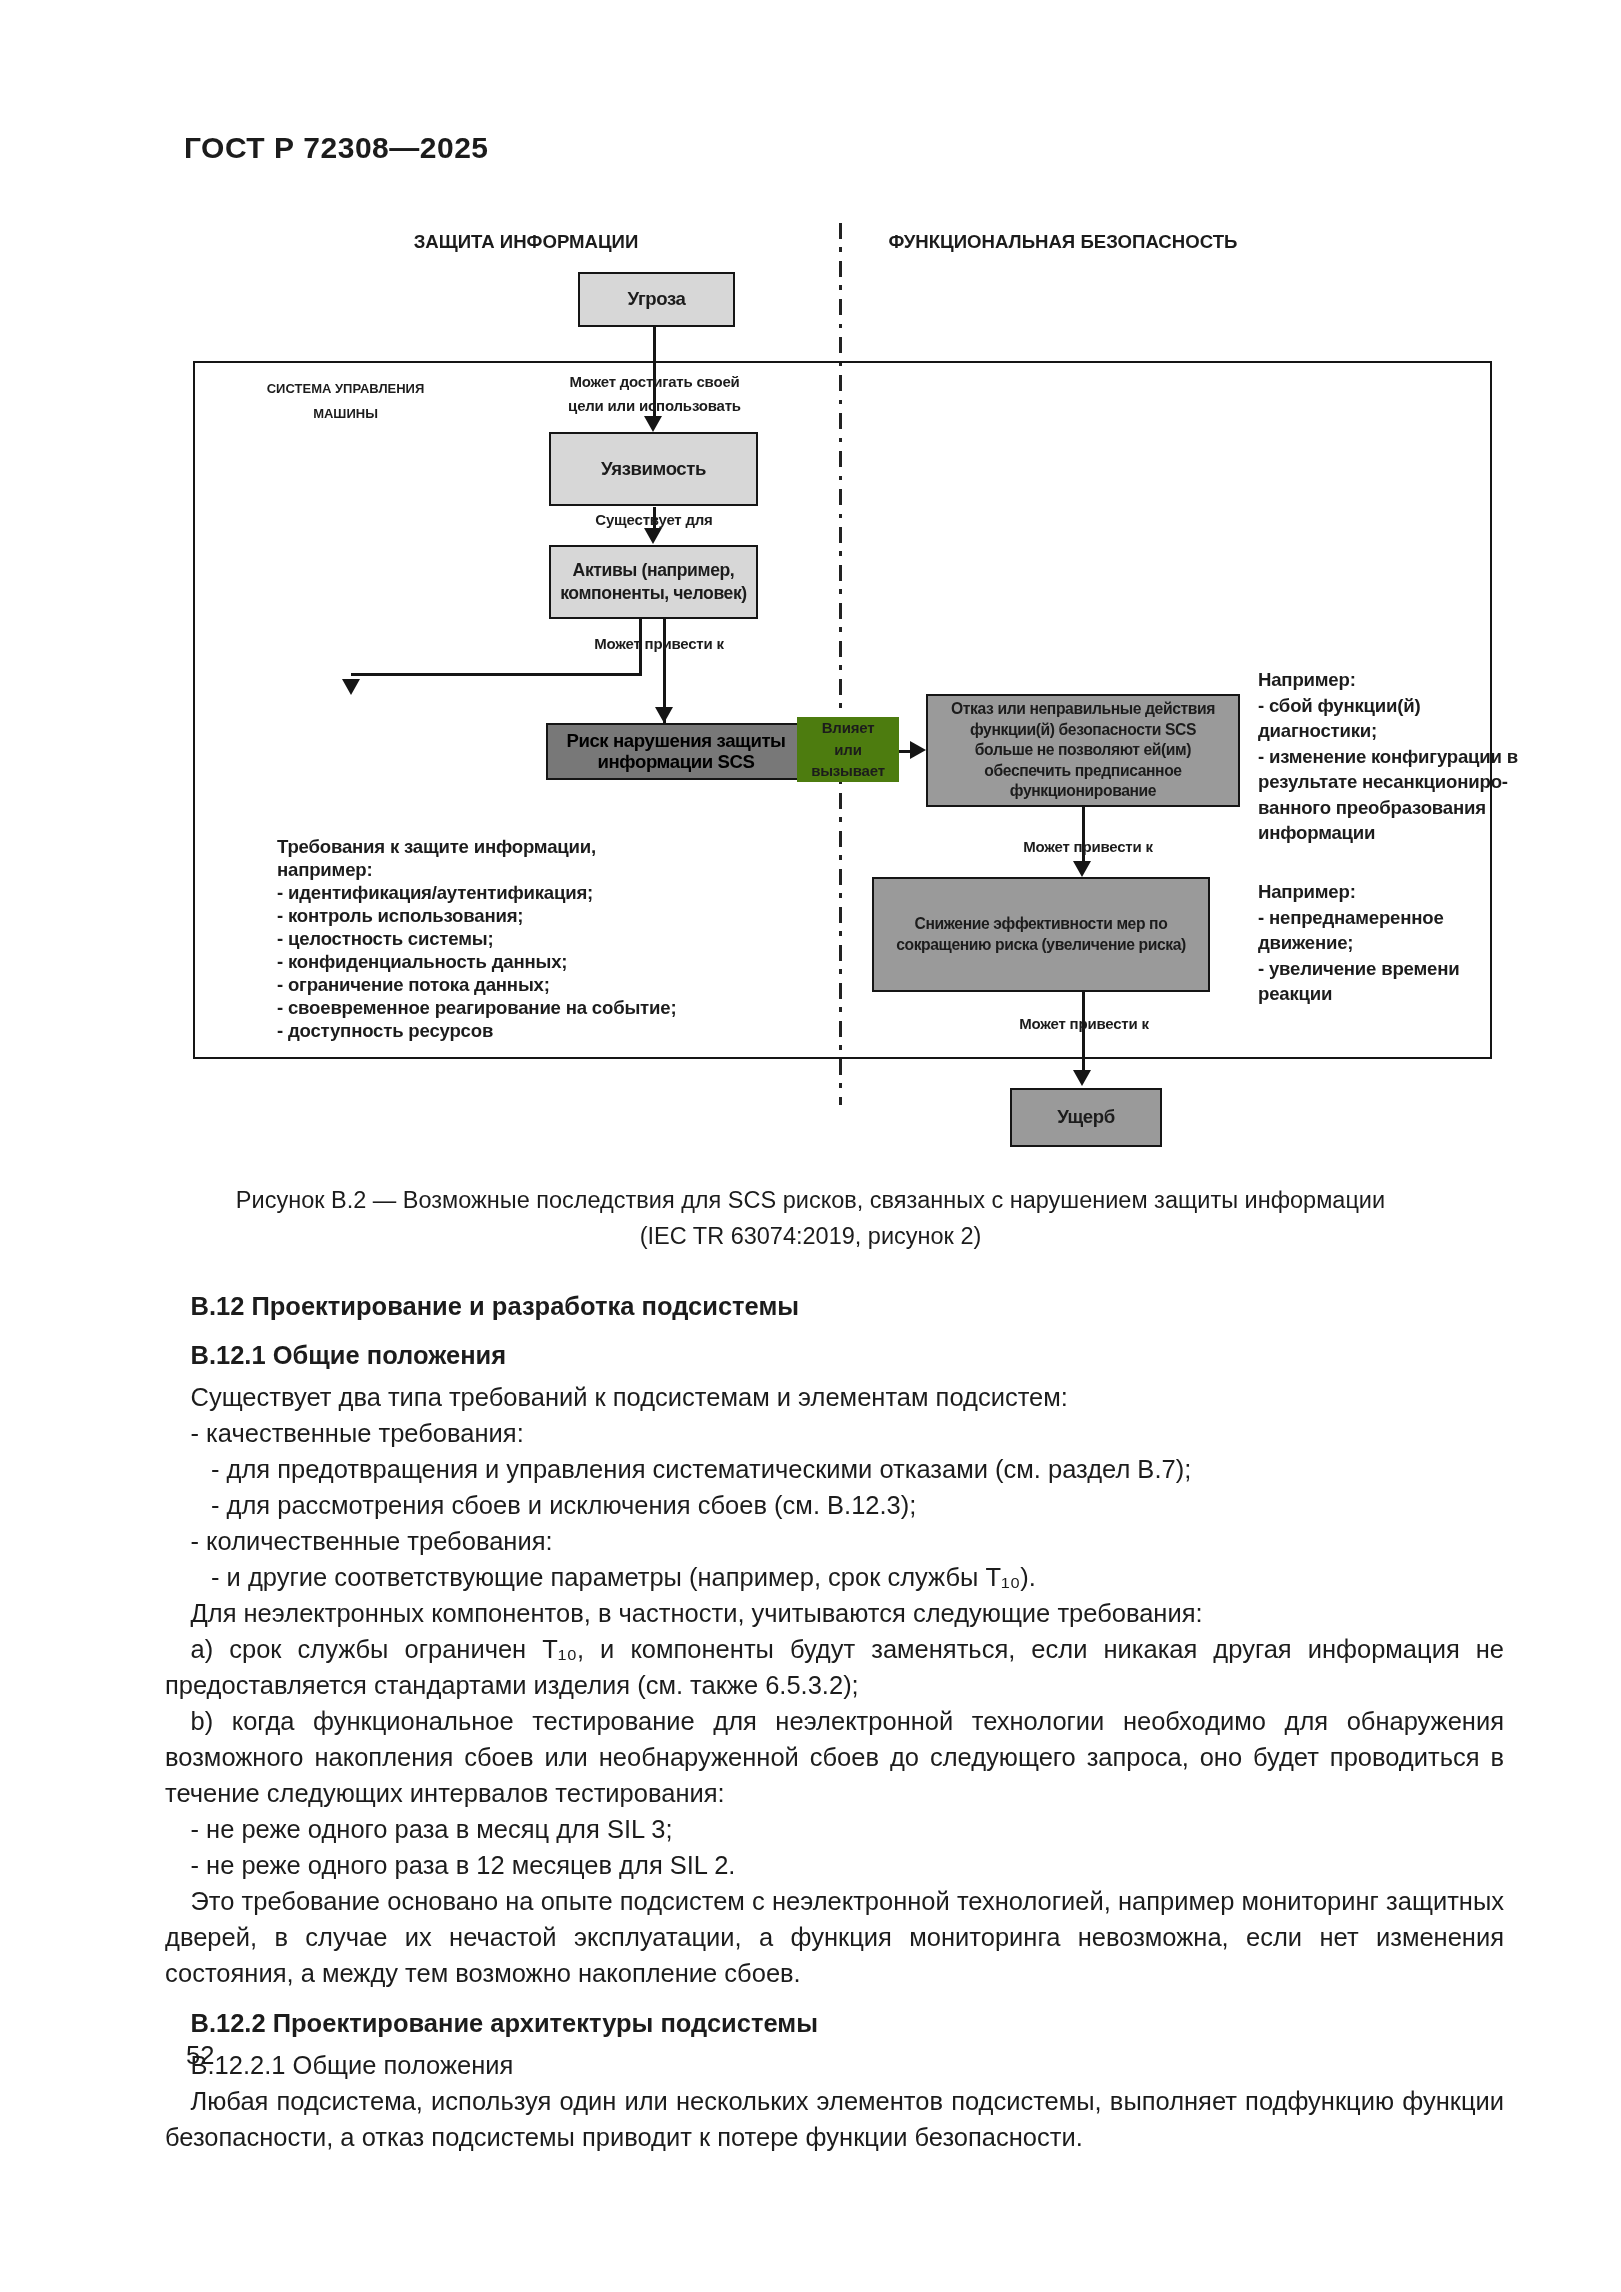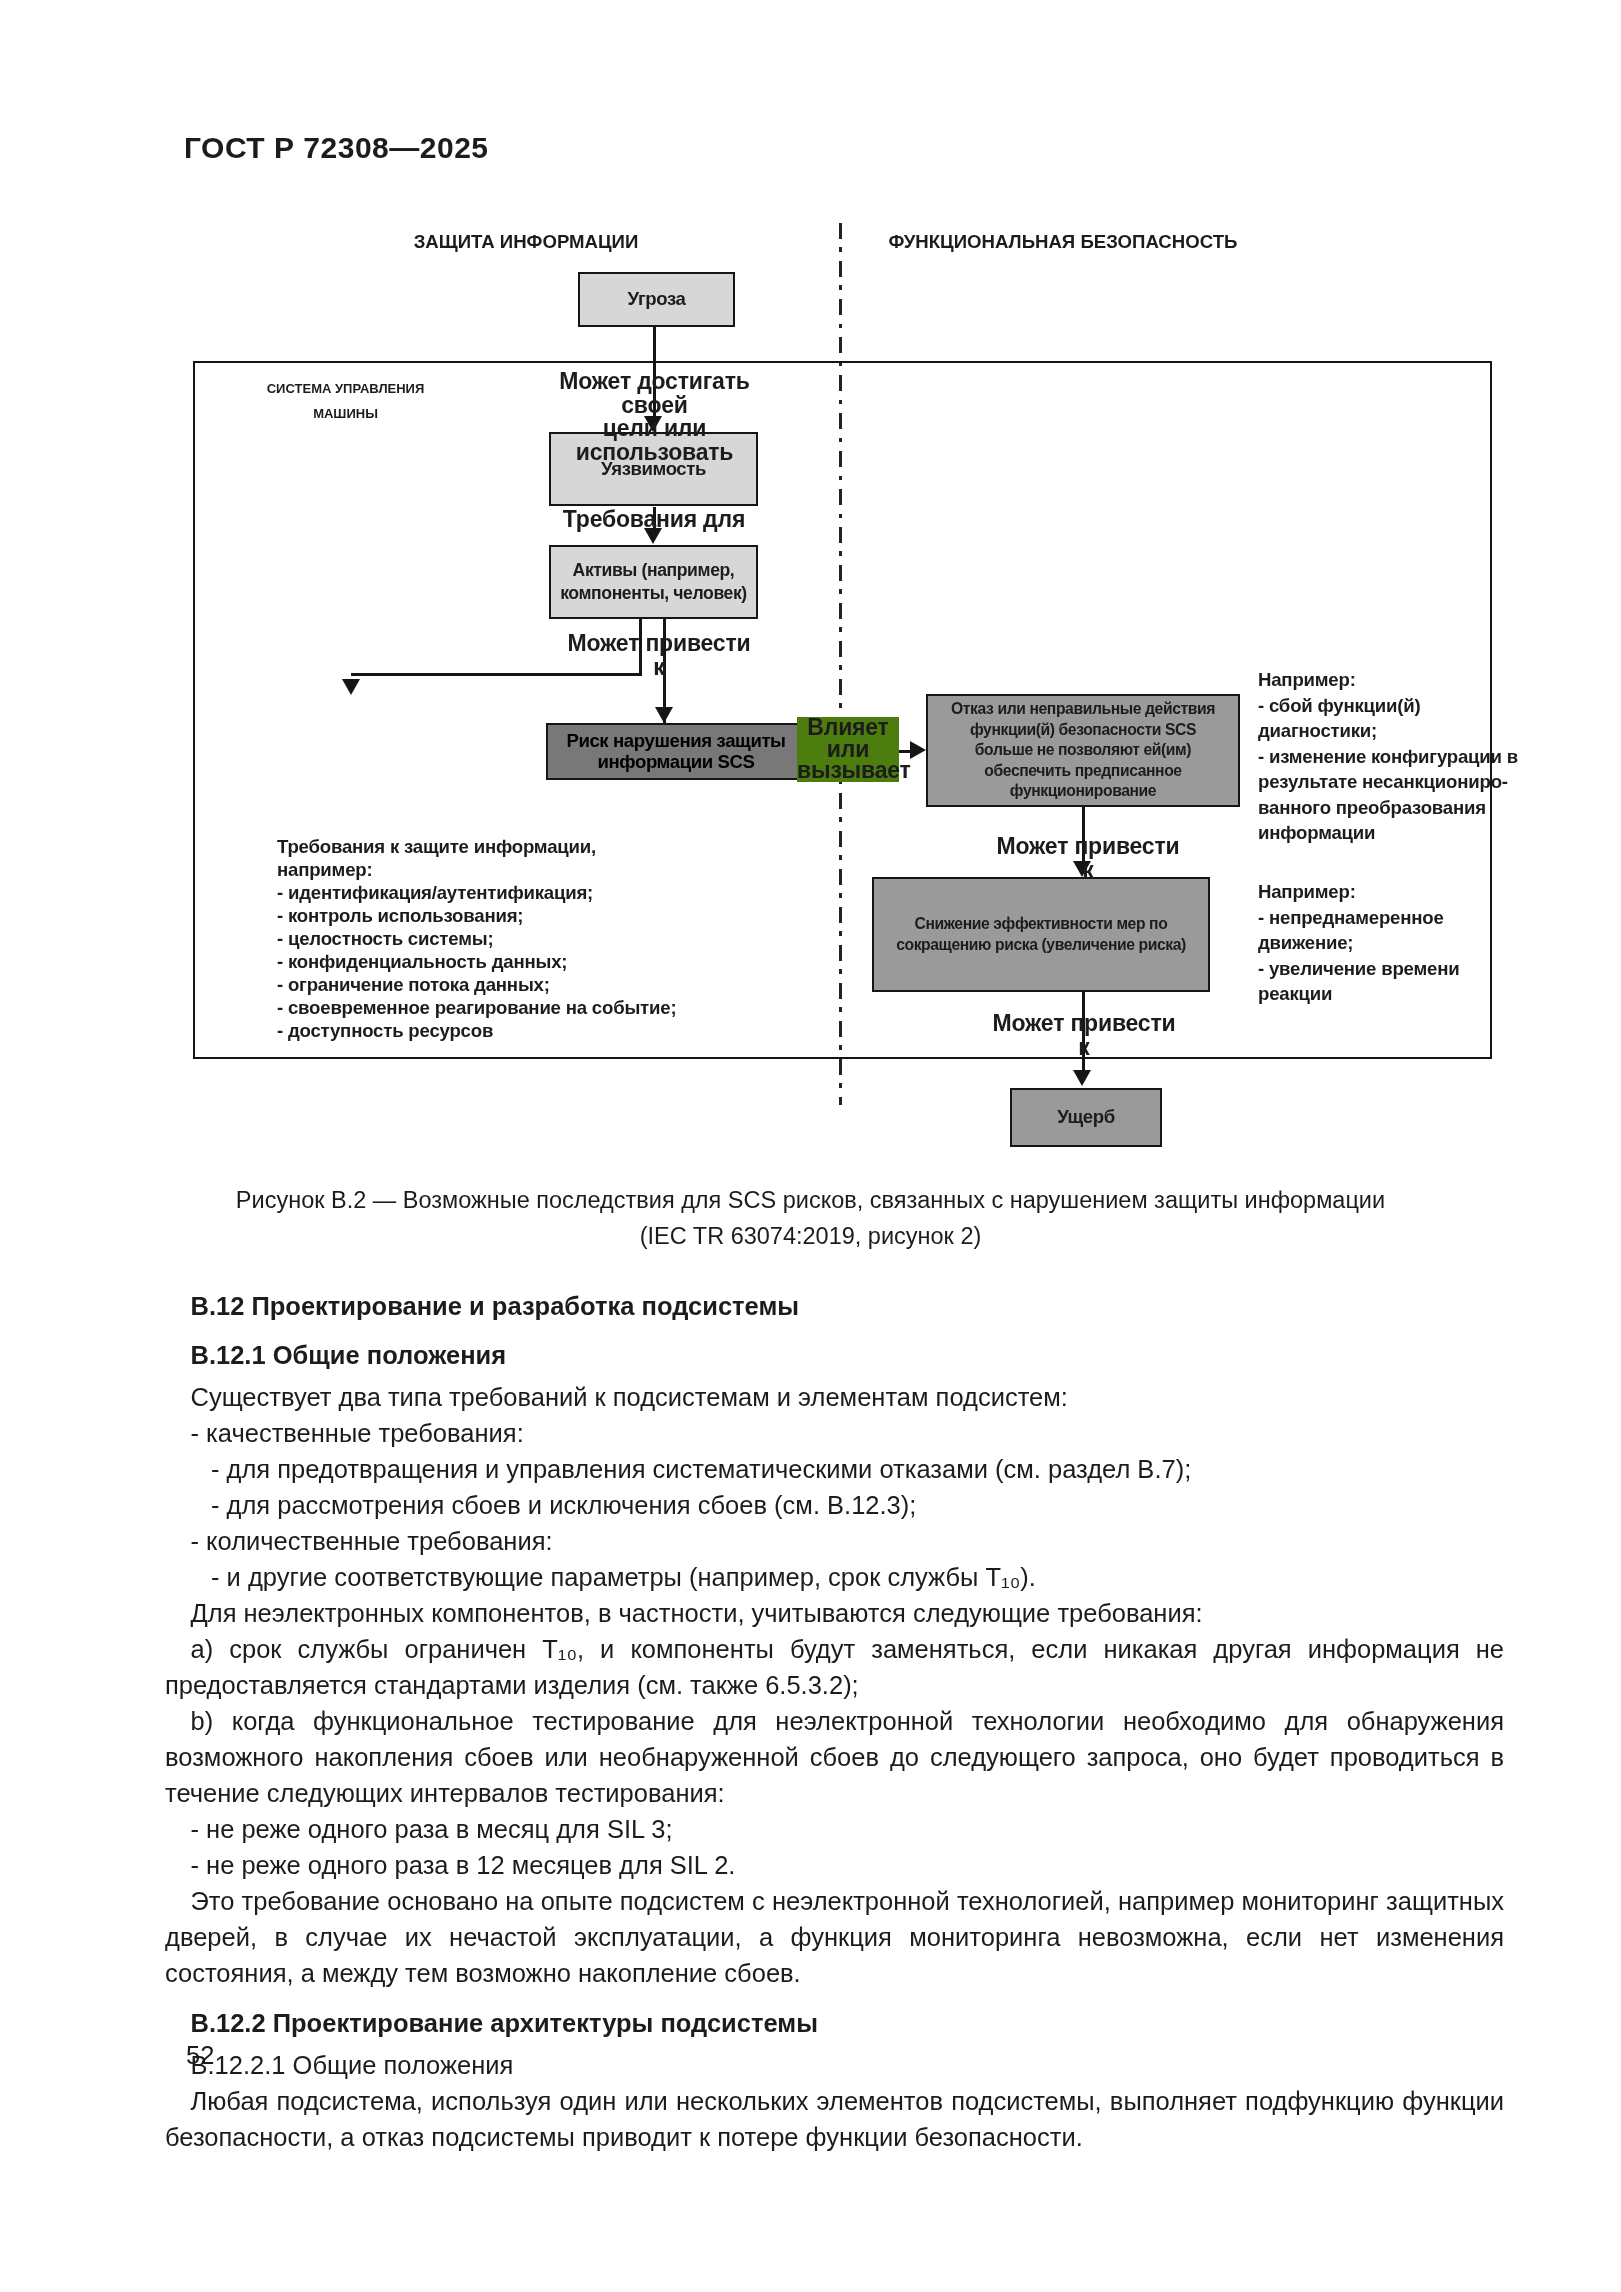--- a/index.html
+++ b/index.html
@@ -24,21 +24,21 @@
   }
   .node.light{background:var(--box-light);}
   .node.mid{background:var(--box-mid);}
   .node.dark{background:var(--box-dark);color:#000000;}
   .node.big-text{font-size:18.6px;}
   .vl{width:2.9px;background:var(--line);z-index:2;}
   .hl{height:2.9px;background:var(--line);z-index:2;}
   .arr-down{width:0;height:0;border-left:9.8px solid transparent;border-right:9.8px solid transparent;border-top:16.7px solid var(--line);z-index:2;}
   .arr-right{width:0;height:0;border-top:9.8px solid transparent;border-bottom:9.8px solid transparent;border-left:16.7px solid var(--line);z-index:2;}
   .flow-lbl{
-    font-weight:bold;font-size:23px;line-height:23.5px;letter-spacing:-0.2px;
+    font-weight:bold;font-size:15px;line-height:23.5px;letter-spacing:-0.2px;
     text-align:center;white-space:pre-line;z-index:4;
   }
   .flow-lbl.bg{background:#4d7c0f;line-height:21.6px;}
   .note{
     font-weight:bold;font-size:18.6px;line-height:25.5px;letter-spacing:-0.2px;
     text-align:left;white-space:pre-line;z-index:4;
   }
   .sys-label{left:218px;top:377px;width:255px;text-align:center;font-weight:bold;font-size:13px;line-height:24.5px;white-space:pre-line;z-index:4;}
   .req-note{left:277px;top:835px;width:529px;font-weight:bold;font-size:18.6px;line-height:23px;letter-spacing:-0.2px;white-space:pre-line;z-index:4;}
   .caption{left:0;top:1182px;width:1621px;text-align:center;font-size:23.5px;line-height:36px;}
@@ -70,21 +70,21 @@
 
   <div class="abs vl" style="left:653px;top:326px;height:92px;"></div>
   <div class="abs arr-down" style="left:644px;top:416px;"></div>
   <div class="abs flow-lbl" style="left:537px;top:370px;width:235px;">Может достигать своей
 цели или использовать</div>
 
   <div class="abs node light big-text" style="left:549px;top:432px;width:209px;height:74px;">Уязвимость</div>
 
   <div class="abs vl" style="left:653px;top:507px;height:24.5px;"></div>
   <div class="abs arr-down" style="left:644px;top:528px;"></div>
-  <div class="abs flow-lbl" style="left:556px;top:508px;width:196px;">Требования для</div>
+  <div class="abs flow-lbl" style="left:556px;top:508px;width:196px;">Существует для</div>
 
   <div class="abs node light" style="left:549px;top:545px;width:209px;height:74px;font-size:17.6px;line-height:23.5px;">Активы (например,
 компоненты, человек)</div>
 
   <div class="abs vl" style="left:639px;top:618px;height:58px;"></div>
   <div class="abs hl" style="left:351px;top:673px;width:291px;"></div>
   <div class="abs arr-down" style="left:342px;top:679px;"></div>
   <div class="abs vl" style="left:663px;top:618px;height:105px;"></div>
   <div class="abs arr-down" style="left:655px;top:707px;"></div>
   <div class="abs flow-lbl" style="left:561px;top:632px;width:196px;">Может привести к</div>

